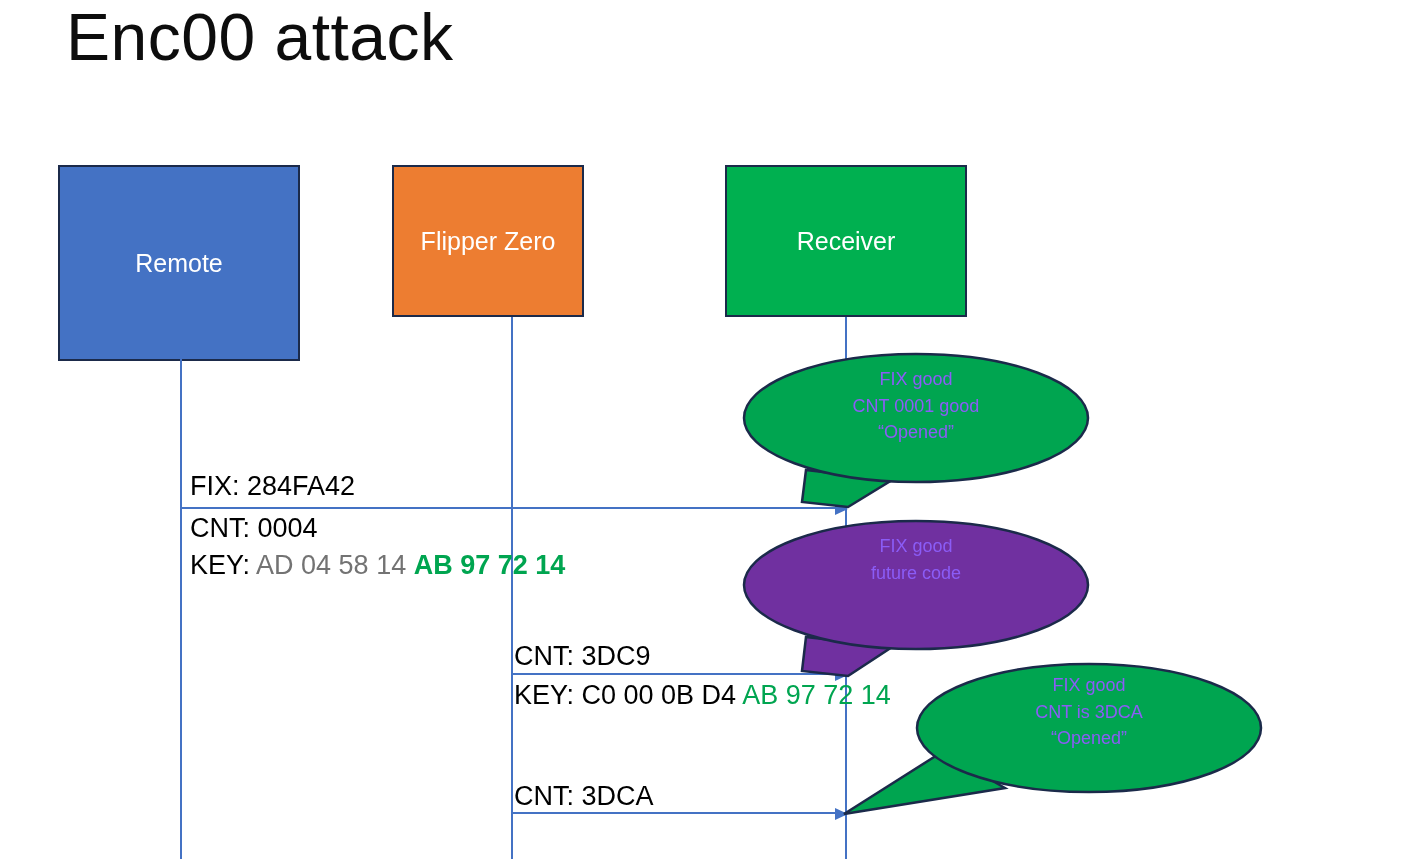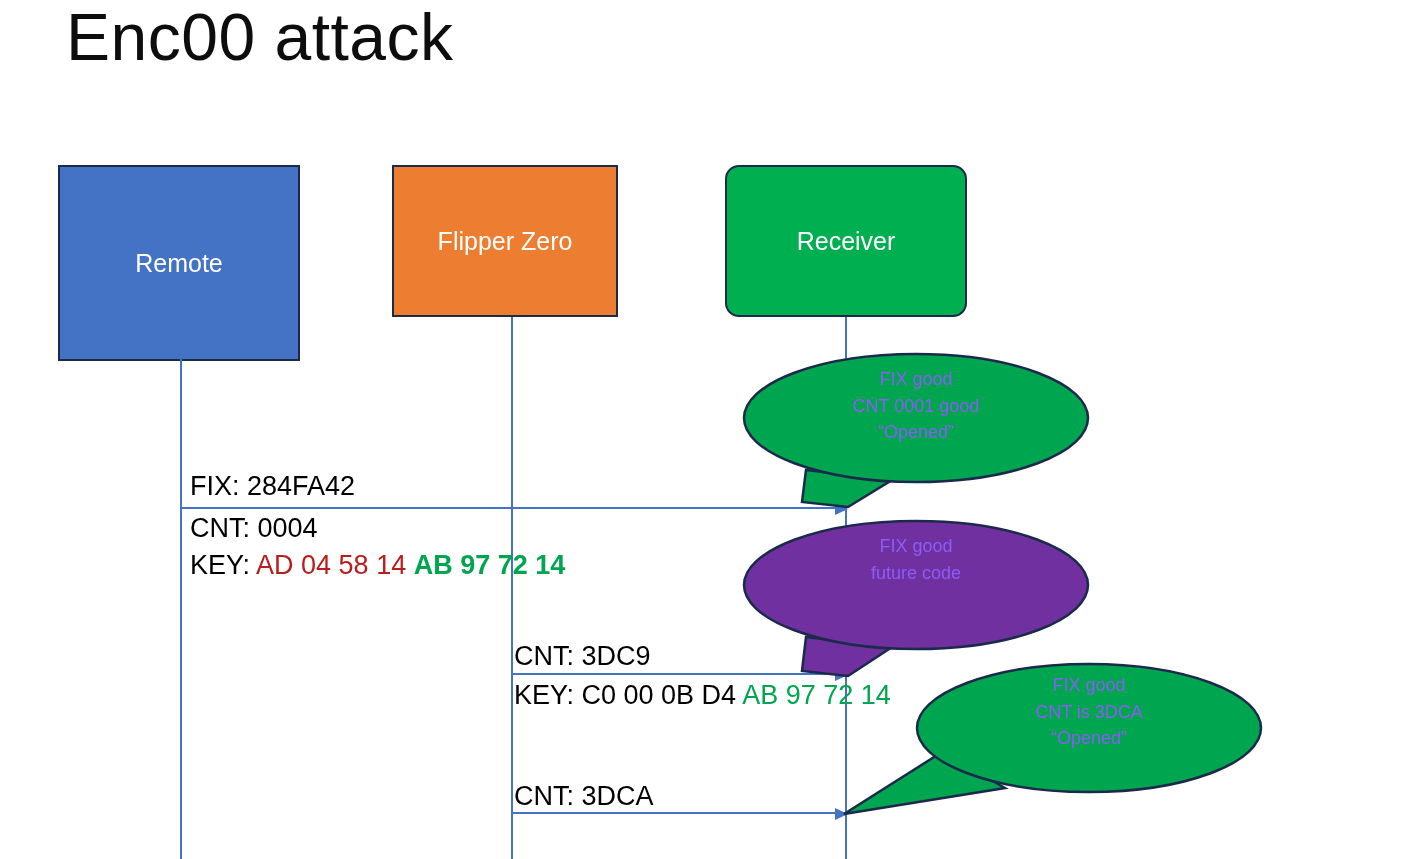--- a/index.html
+++ b/index.html
@@ -40,22 +40,22 @@
     align-items: center;
     justify-content: center;
   }
   .actor-label {
     color: #ffffff;
     font-size: 25px;
     font-weight: 400;
     text-align: center;
   }
   #actor-remote  { left: 58px;  top: 165px; width: 242px; height: 196px; background: #4472C4; }
-  #actor-flipper { left: 392px; top: 165px; width: 226px; height: 152px; background: #ED7D31; }
-  #actor-receiver{ left: 725px; top: 165px; width: 242px; height: 152px; background: #00B050; border-radius: 14px; }
+  #actor-flipper { left: 392px; top: 165px; width: 192px; height: 152px; background: #ED7D31; }
+  #actor-receiver{ left: 725px; top: 165px; width: 242px; height: 152px; background: #00B050; }
 
   
   .lifeline {
     position: absolute;
     width: 0;
     border-left: 2px solid #4472C4;
   }
   #lifeline-remote   { left: 180px; top: 317px; height: 542px; }
   #lifeline-flipper  { left: 511px; top: 317px; height: 542px; }
   #lifeline-receiver { left: 845px; top: 317px; height: 542px; }
@@ -81,21 +81,21 @@
   #arrow-3 { left: 512px; top: 812px; width: 334px; }
 
   
   .msg-text {
     position: absolute;
     font-size: 27px;
     color: #000000;
     white-space: nowrap;
     line-height: 1.22;
   }
-  .hex-red   { color: #b91c1c; }
+  .hex-red   { color: #737373; }
   .hex-green { color: #00A550; }
   .hex-green-bold { color: #00A550; font-weight: bold; }
 
   #txt-fix      { left: 190px; top: 470px; }
   #txt-cnt0004  { left: 190px; top: 512px; }
   #txt-key1     { left: 190px; top: 549px; }
   #txt-cnt3dc9  { left: 514px; top: 640px; }
   #txt-key2     { left: 514px; top: 679px; }
   #txt-cnt3dca  { left: 514px; top: 780px; }
   #txt-key3     { left: 514px; top: 820px; }

